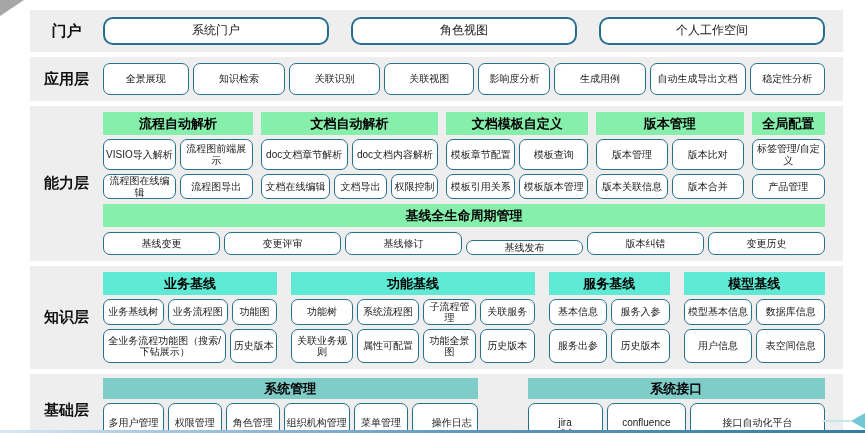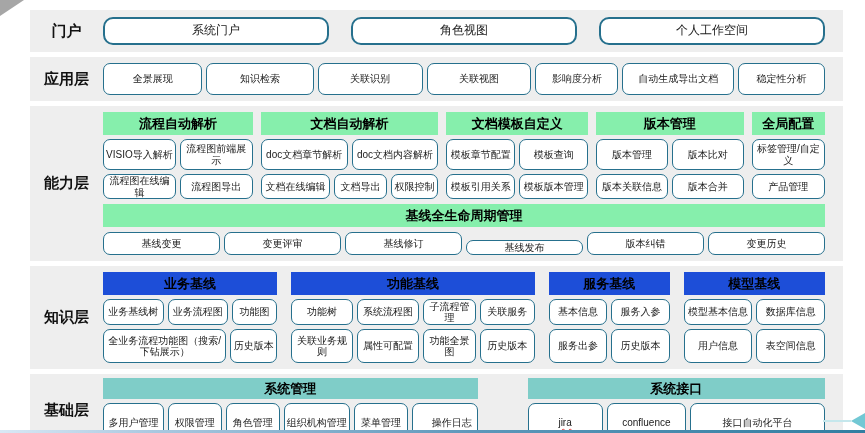--- a/index.html
+++ b/index.html
@@ -20,21 +20,21 @@
   .row.big{gap:22px;}
   .row.big .box{font-size:12px;border-radius:10px;border-width:2px;}
   .portal-row{height:28px;}
   .band-portal{padding-top:7px;padding-bottom:7px;}
   .app-row{height:32px;}
   .groups{display:flex;gap:8px;}
   .group{display:flex;flex-direction:column;gap:4px;min-width:0;}
   .group-header{height:23px;display:flex;align-items:center;justify-content:center;
                 font-weight:bold;font-size:13px;color:#000;}
   .hdr-blue{background:#86efac;}
-  .hdr-gray{background:#1d4ed8;}
+  .hdr-gray{background:#5eead4;}
   .hdr-teal{background:#7fcdc8;}
   .band-cap .r1{height:31px;}
   .band-cap .r2{height:25px;}
   .baseline-row{height:23px;}
   .band-kn .groups{gap:14px;}
   .band-kn .r1{height:26px;}
   .band-kn .r2{height:34px;}
   .band-fd{padding-top:4px;padding-bottom:4px;}
   .band-fd .groups{gap:50px;}
   .band-fd .group-header{height:21px;}
@@ -68,20 +68,21 @@
 
     <section class="band">
       <div class="band-label">应用层</div>
       <div class="band-content">
         <div class="row app-row">
             <div class="box" style="flex: 1.15 1 0px;">全景展现</div>
             <div class="box" style="flex: 1.25 1 0px;">知识检索</div>
             <div class="box" style="flex: 1.22 1 0px;">关联识别</div>
             <div class="box" style="flex: 1.22 1 0px;">关联视图</div>
             <div class="box" style="flex: 0.95 1 0px;">影响度分析</div>
+            <div class="box" style="flex: 1.23 1 0px;">生成用例</div>
             <div class="box" style="flex: 1.3 1 0px;">自动生成导出文档</div>
             <div class="box" style="flex: 1 1 0px;">稳定性分析</div>
           </div>
       </div>
     </section>
 
     <section class="band band-cap">
       <div class="band-label">能力层</div>
       <div class="band-content">
         <div class="groups">

